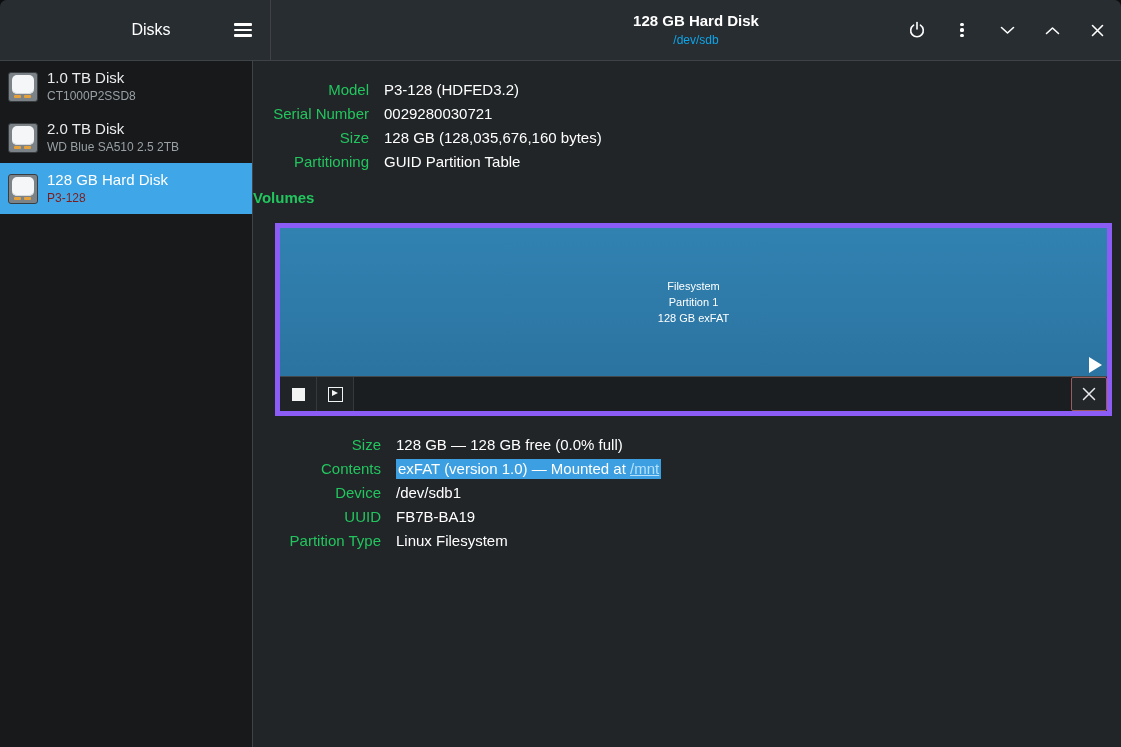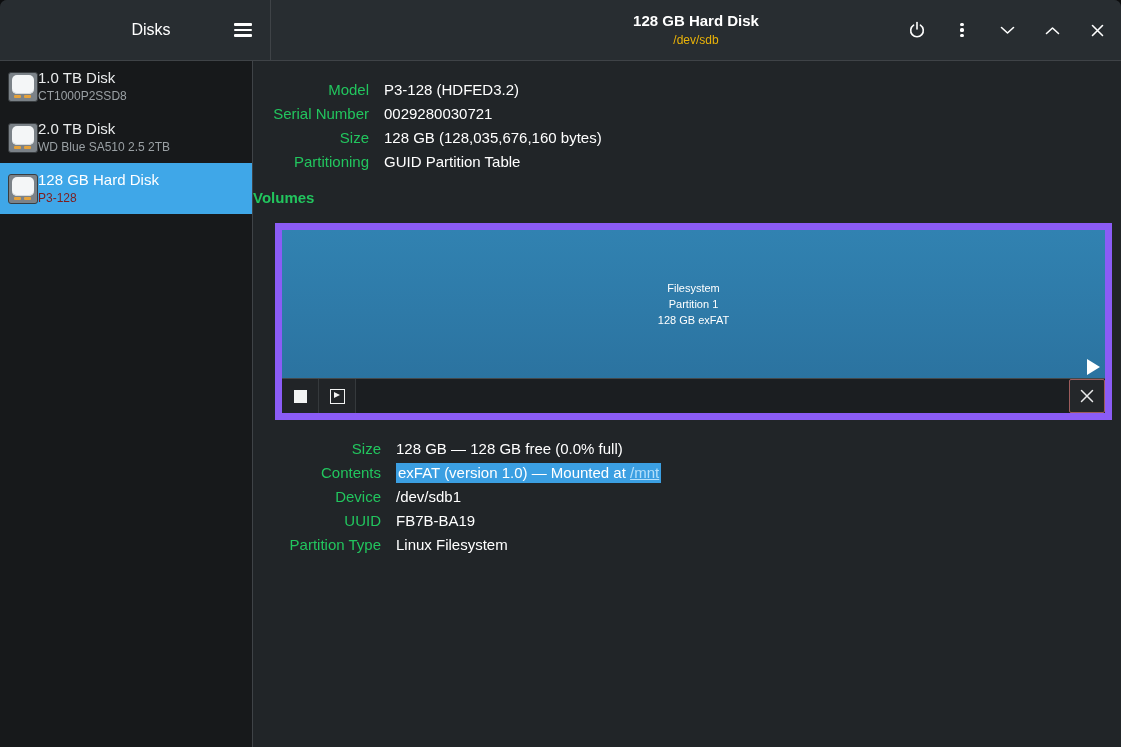--- a/index.html
+++ b/index.html
@@ -14,29 +14,29 @@
   
   .titlebar { height: 61px; flex-shrink: 0; display: flex; background: #282d31; border-bottom: 1px solid #3f4347; }
   .titlebar-left { width: 271px; flex-shrink: 0; border-right: 1px solid #3f4347; position: relative; display: flex; align-items: center; justify-content: center; padding-left: 32px; }
   .sidebar-title { color: #ffffff; font-size: 16px; }
   .menu-button { position: absolute; right: 14px; top: 50%; transform: translateY(-50%); width: 26px; height: 26px; display: flex; align-items: center; justify-content: center; cursor: pointer; }
   .hamburger { width: 18px; display: flex; flex-direction: column; gap: 3px; }
   .hamburger span { display: block; height: 2.5px; background: #fff; border-radius: 1px; }
   .titlebar-main { flex: 1; position: relative; display: flex; align-items: center; justify-content: center; }
   .title-block { text-align: center; line-height: 1.25; }
   .drive-title { font-size: 15px; font-weight: 700; color: #ffffff; }
-  .drive-subtitle { font-size: 12px; color: #eab308; margin-top: 2px; }
+  .drive-subtitle { font-size: 12px; color: #0ea5e9; margin-top: 2px; }
   .header-buttons { position: absolute; right: 8px; top: 0; height: 100%; display: flex; align-items: center; }
   .hbtn { width: 32px; height: 32px; display: flex; align-items: center; justify-content: center; margin-left: 13px; border-radius: 4px; cursor: pointer; }
   .kebab { display: flex; flex-direction: column; gap: 2.5px; }
   .kebab span { width: 3.2px; height: 3.2px; border-radius: 50%; background: #fff; }
   
   .body { flex: 1; display: flex; min-height: 0; }
   .sidebar { width: 253px; flex-shrink: 0; background: #17191b; border-right: 1px solid #3f4347; }
-  .sidebar-item { height: 51px; display: flex; align-items: center; padding: 0 8px; cursor: pointer; }
+  .sidebar-item { height: 51px; display: flex; align-items: center; gap: 9px; padding: 0 8px; cursor: pointer; }
   .sidebar-item.selected { background: #3fa7e8; }
   .item-text { display: flex; flex-direction: column; line-height: 1.2; }
   .item-title { font-size: 15px; color: #e9ebec; }
   .item-sub { font-size: 12px; color: #9aa0a4; margin-top: 2px; }
   .sidebar-item.selected .item-title { color: #ffffff; }
   .sidebar-item.selected .item-sub { color: #7f1d1d; }
   
   .disk-icon { width: 30px; height: 30px; flex-shrink: 0; position: relative; background: #7b8288; border: 1px solid #393d40; border-radius: 3px; }
   .disk-icon .platter { position: absolute; top: 2px; left: 3px; right: 3px; bottom: 7px; background: #f4f6f7; border-radius: 5px; box-shadow: inset 0 -1px 0 #d5d9db; }
   .disk-icon .pin-a, .disk-icon .pin-b { position: absolute; bottom: 3px; height: 2.5px; width: 7px; background: #e5a23c; border-radius: 1px; }
@@ -44,21 +44,21 @@
   .disk-icon .pin-b { left: 15px; }
   
   .main { flex: 1; min-width: 0; background: #212528; }
   .details { margin-top: 17px; }
   .detail-row { display: flex; line-height: 24px; }
   .detail-label { text-align: right; color: #22c55e; font-size: 15px; flex-shrink: 0; }
   .details.drive .detail-label { width: 116px; }
   .details.volume .detail-label { width: 128px; }
   .detail-value { margin-left: 15px; color: #ffffff; font-size: 15px; white-space: nowrap; text-align: center; }
   .volumes-heading { margin: 15px 0 0 0; font-size: 15px; font-weight: 700; color: #22c55e; }
-  .volume-frame { margin: 17px 9px 0 22px; border: 7px solid #8b5cf6; }
+  .volume-frame { margin: 17px 9px 0 22px; border: 5px solid #8b5cf6; }
   .volume-display { height: 148px; position: relative; background: linear-gradient(180deg, #3182b1 0%, #2e7aa8 55%, #2b73a0 100%); display: flex; flex-direction: column; align-items: center; justify-content: center; cursor: pointer; }
   .volume-line { font-size: 11px; color: #ffffff; line-height: 16px; text-align: center; }
   .mounted-indicator { position: absolute; right: 5px; bottom: 3px; width: 0; height: 0; border-left: 13px solid #ffffff; border-top: 8px solid transparent; border-bottom: 8px solid transparent; }
   .volume-toolbar { height: 35px; background: #1b1e21; border-top: 1px solid #43484b; display: flex; align-items: stretch; }
   .tb-button { width: 37px; display: flex; align-items: center; justify-content: center; border-right: 1px solid #35393c; cursor: pointer; background: #212427; }
   .stop-square { width: 13px; height: 13px; background: #f2f3f3; }
   .boxed-play { width: 15px; height: 15px; border: 1.8px solid #f2f3f3; position: relative; }
   .boxed-play::after { content: ""; position: absolute; left: 3px; top: 2.5px; width: 0; height: 0; border-left: 6px solid #f2f3f3; border-top: 3.5px solid transparent; border-bottom: 3.5px solid transparent; }
   .tb-spacer { flex: 1; }
   .tb-delete { width: 36px; display: flex; align-items: center; justify-content: center; border: 1px solid #9d5c5c; border-radius: 2px; background: #24272a; cursor: pointer; }

